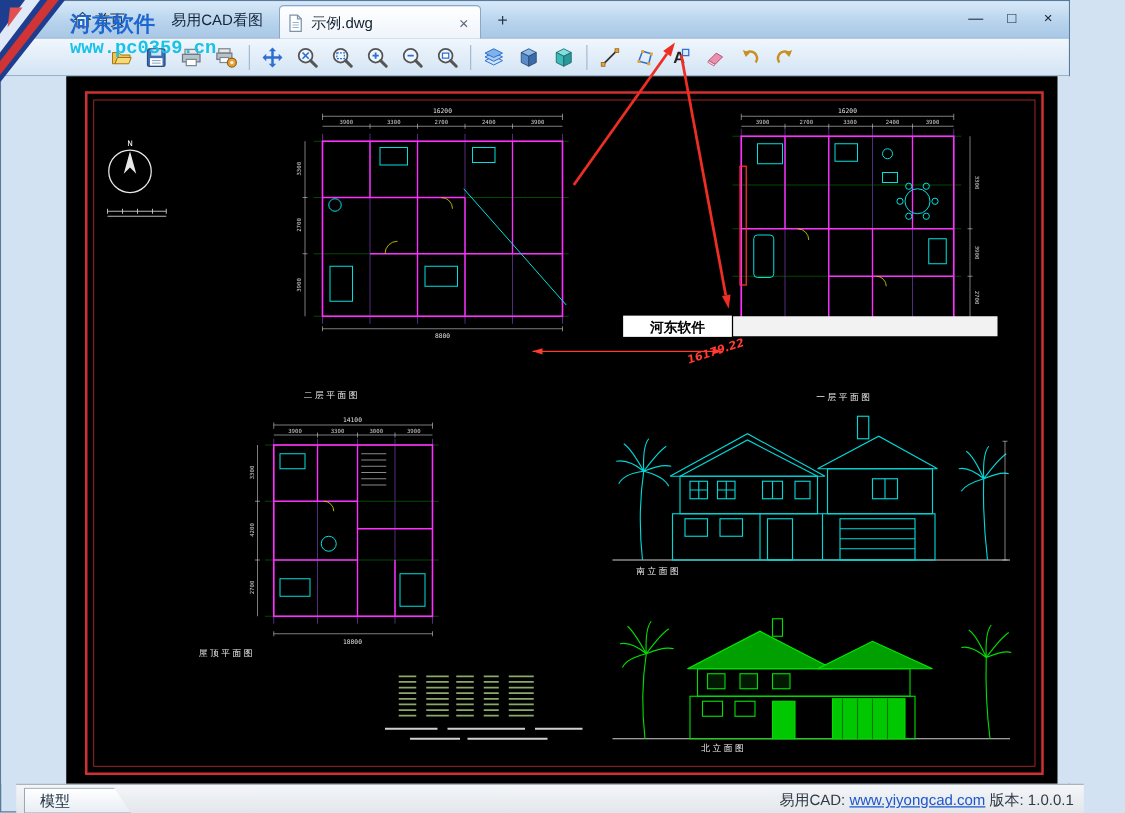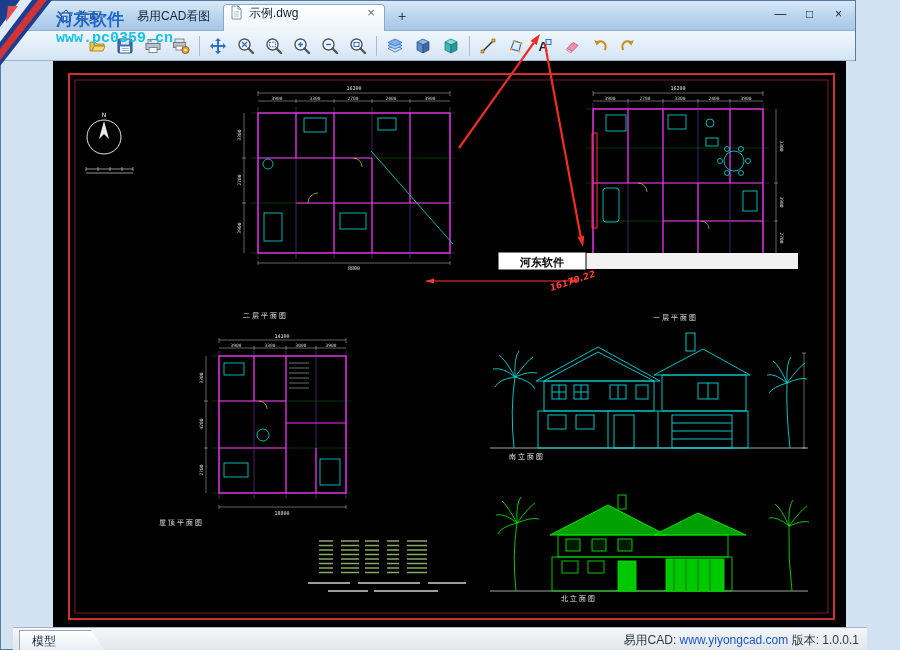--- a/index.html
+++ b/index.html
@@ -12,21 +12,21 @@
   .titlebar { position:absolute; left:0; top:0; width:100%; height:30px;
               background:linear-gradient(#d7e9f9,#b6d2ec 60%,#a9c8e6);
               border-bottom:1px solid #8fafd0; }
   .tb-left { position:absolute; left:54px; top:0; height:30px; display:flex; align-items:center; gap:6px; }
   .home-group { display:flex; align-items:center; gap:3px; padding:2px 4px; cursor:default; }
   .tb-text { font-size:12px; color:#1c2c3c; }
   .app-title { font-size:12px; color:#14243a; margin-left:4px;padding-left:23px; }
   .doc-tab { position:absolute; left:222px; top:3px; width:162px; height:27px;
              background:linear-gradient(#ffffff,#eef4fb);
              border:1px solid #8aa8c8; border-bottom:none; border-radius:4px 4px 0 0;
-             display:flex; align-items:flex-start; gap:6px; padding:0 6px; }
+             display:flex; align-items:center; gap:6px; padding:0 6px; }
   .tab-label { font-size:12px; color:#10202e; flex:1; }
   .tab-close { font-size:12px; color:#55импorted;}
   .tab-close { font-size:13px; color:#5a6a7a; width:14px; text-align:center; cursor:pointer; }
   .newtab { position:absolute; left:392px; top:7px; width:18px; height:17px; text-align:center;
             font-size:14px; color:#2a3a4a; cursor:pointer; }
   .win-btns { position:absolute; right:4px; top:4px; display:flex; gap:4px; }
   .win-btn { width:25px; height:19px; text-align:center; line-height:18px; font-size:12px;
              color:#14202e; cursor:pointer; }
 
   
@@ -44,21 +44,21 @@
   .canvas svg { display:block; }
 
   
   .statusbar { position:absolute; left:12px; top:626px; width:100%; height:24px;
                background:linear-gradient(#f4f6f8,#e2e6ea); border-top:1px solid #aab4be; }
   .model-tab { position:absolute; left:6px; top:2px; width:86px; height:21px;
                background:linear-gradient(#ffffff,#e8eef4); border:1px solid #98a8b8;
                clip-path:polygon(0 0, calc(100% - 14px) 0, 100% 100%, 0 100%);
                font-size:12px; color:#203040; line-height:20px; padding-left:12px; cursor:pointer; }
   .status-right { position:absolute; right:8px; top:4px; font-size:12px; color:#303a46; }
-  .status-right a { color:#1d55cc; cursor:pointer; }
+  .status-right a { color:#1d55cc; text-decoration:underline; cursor:pointer; }
 
   
   .overlay-arrows { position:absolute; inset:0; z-index:80; pointer-events:none; }
   .wm { position:absolute; z-index:90; pointer-events:none; font-weight:bold; }
   .wm1 { left:56px; top:8px;  font-size:17px; color:#1e66d0; }
   .wm2 { left:56px; top:30px; font-size:15px; color:#19c2e8;font-family:Liberation Mono, monospace; }
   .corner-logo { position:absolute; left:0; top:0; z-index:95; pointer-events:none; }
 
   
   .dim   { fill:#d4d4d4; font:4.5px "DejaVu Sans Mono", monospace; }

